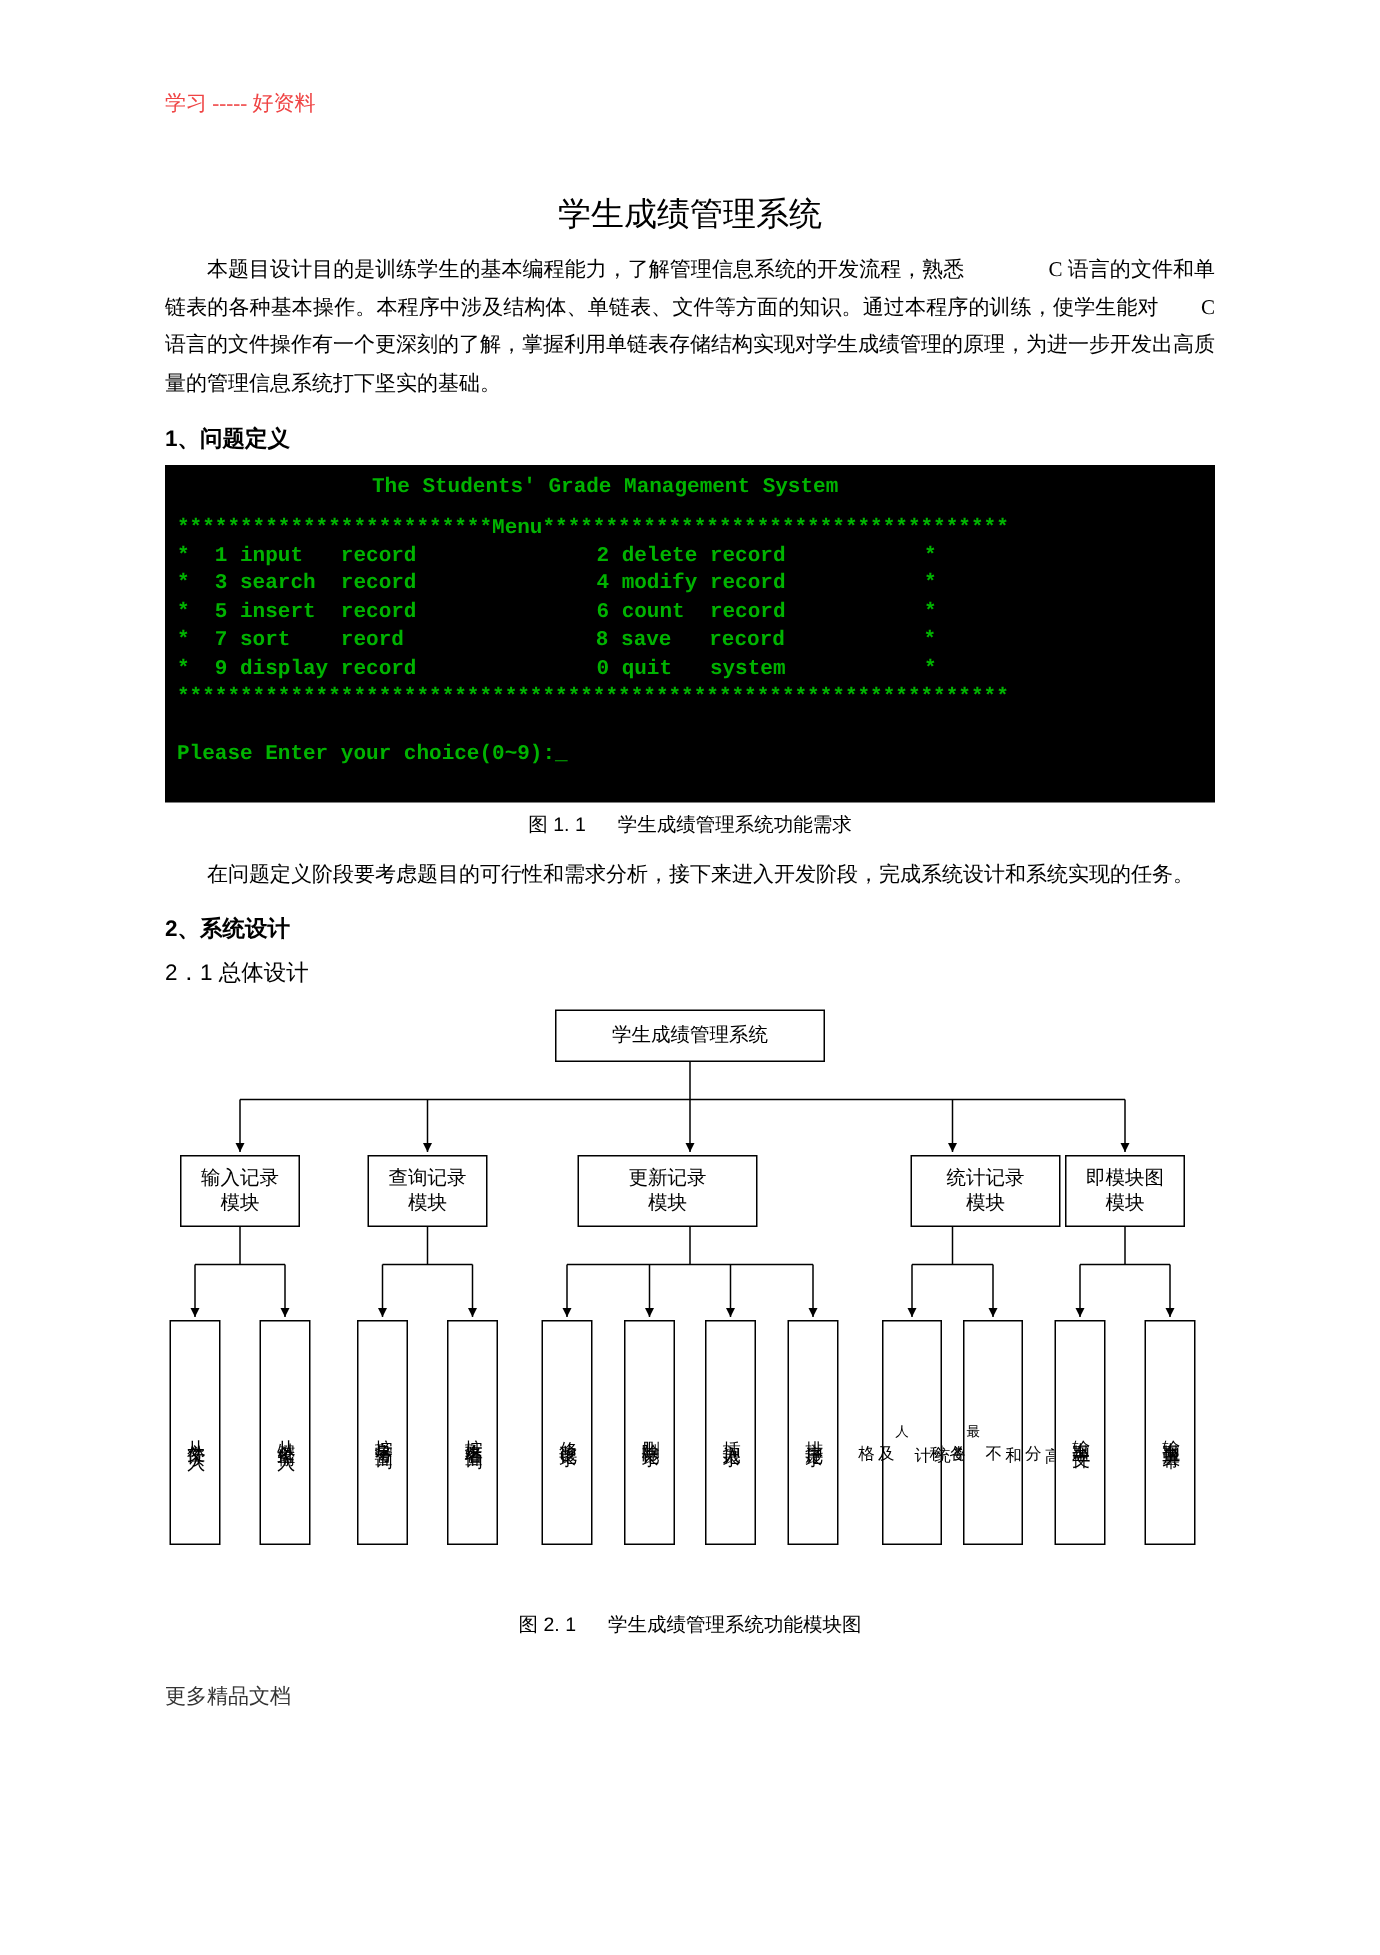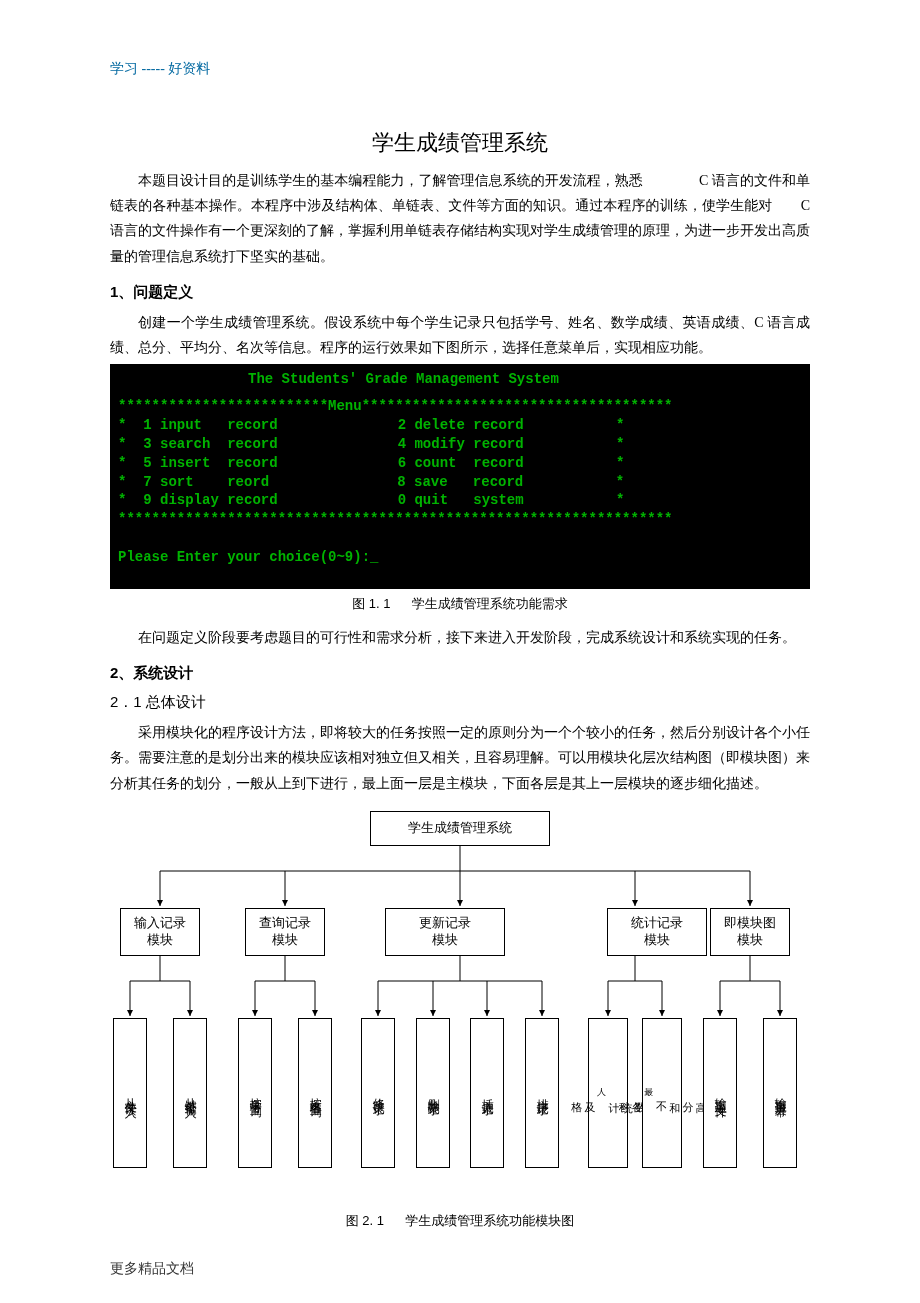--- a/index.html
+++ b/index.html
@@ -9,21 +9,21 @@
     font-family: "SimSun", "宋体", serif;
     width: 920px;
   }
   .page {
     padding: 60px 110px 40px 110px;
     box-sizing: border-box;
     width: 920px;
   }
   .header-note {
     font-size: 14px;
-    color: #0369a1;
+    color: #ef4444;
     margin-bottom: 50px;
   }
   .title {
     text-align: center;
     font-size: 22px;
     font-weight: normal;
     margin: 0 0 10px 0;
     font-family: "SimSun", serif;
   }
   .para {
@@ -117,36 +117,34 @@
 
 <div class="page">
   <div class="header-note">学习 ----- 好资料</div>
 
   <h1 class="title">学生成绩管理系统</h1>
 
   <p class="para">本题目设计目的是训练学生的基本编程能力，了解管理信息系统的开发流程，熟悉　　　　C 语言的文件和单链表的各种基本操作。本程序中涉及结构体、单链表、文件等方面的知识。通过本程序的训练，使学生能对　　C 语言的文件操作有一个更深刻的了解，掌握利用单链表存储结构实现对学生成绩管理的原理，为进一步开发出高质量的管理信息系统打下坚实的基础。</p>
 
   <div class="h2">1、问题定义</div>
 
-  <p class="para">创建一个学生成绩管理系统。假设系统中每个学生记录只包括学号、姓名、数学成绩、英语成绩、C 语言成绩、总分、平均分、名次等信息。程序的运行效果如下图所示，选择任意菜单后，实现相应功能。</p>
 
   <div class="console"><div style="text-align:left;padding-left:130px;margin-bottom:8px;">The Students' Grade Management System</div><div>*************************Menu*************************************</div><div><span>*  1 input   record</span><span style="display:inline-block;width:120px"></span><span>2 delete record           *</span></div><div><span>*  3 search  record</span><span style="display:inline-block;width:120px"></span><span>4 modify record           *</span></div><div><span>*  5 insert  record</span><span style="display:inline-block;width:120px"></span><span>6 count  record           *</span></div><div><span>*  7 sort    reord</span><span style="display:inline-block;width:128px"></span><span>8 save   record           *</span></div><div><span>*  9 display record</span><span style="display:inline-block;width:120px"></span><span>0 quit   system           *</span></div><div>******************************************************************</div>
 <div>Please Enter your choice(0~9):_</div></div>
 
   <div class="caption">
     <span class="caption-num">图 1. 1</span>
     <span>学生成绩管理系统功能需求</span>
   </div>
 
   <p class="para">在问题定义阶段要考虑题目的可行性和需求分析，接下来进入开发阶段，完成系统设计和系统实现的任务。</p>
 
   <div class="h2">2、系统设计</div>
   <div class="h3">2．1 总体设计</div>
 
-  <p class="para">采用模块化的程序设计方法，即将较大的任务按照一定的原则分为一个个较小的任务，然后分别设计各个小任务。需要注意的是划分出来的模块应该相对独立但又相关，且容易理解。可以用模块化层次结构图（即模块图）来分析其任务的划分，一般从上到下进行，最上面一层是主模块，下面各层是其上一层模块的逐步细化描述。</p>
 
   <div class="diagram-wrap">
     <svg viewBox="0 0 700 400">
       <defs>
         <marker id="ah" markerWidth="8" markerHeight="8" refX="6" refY="3" orient="auto">
           <path d="M0,0 L6,3 L0,6 Z" class="arrowdef"></path>
         </marker>
       </defs>
 
       <line x1="350" y1="40" x2="350" y2="65" stroke="#000"></line>

